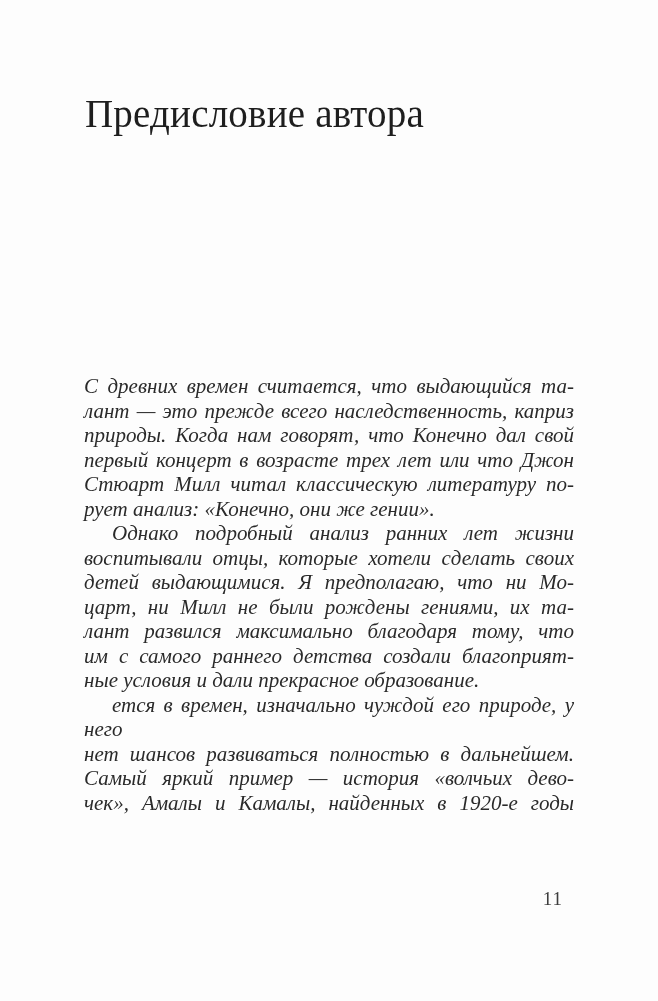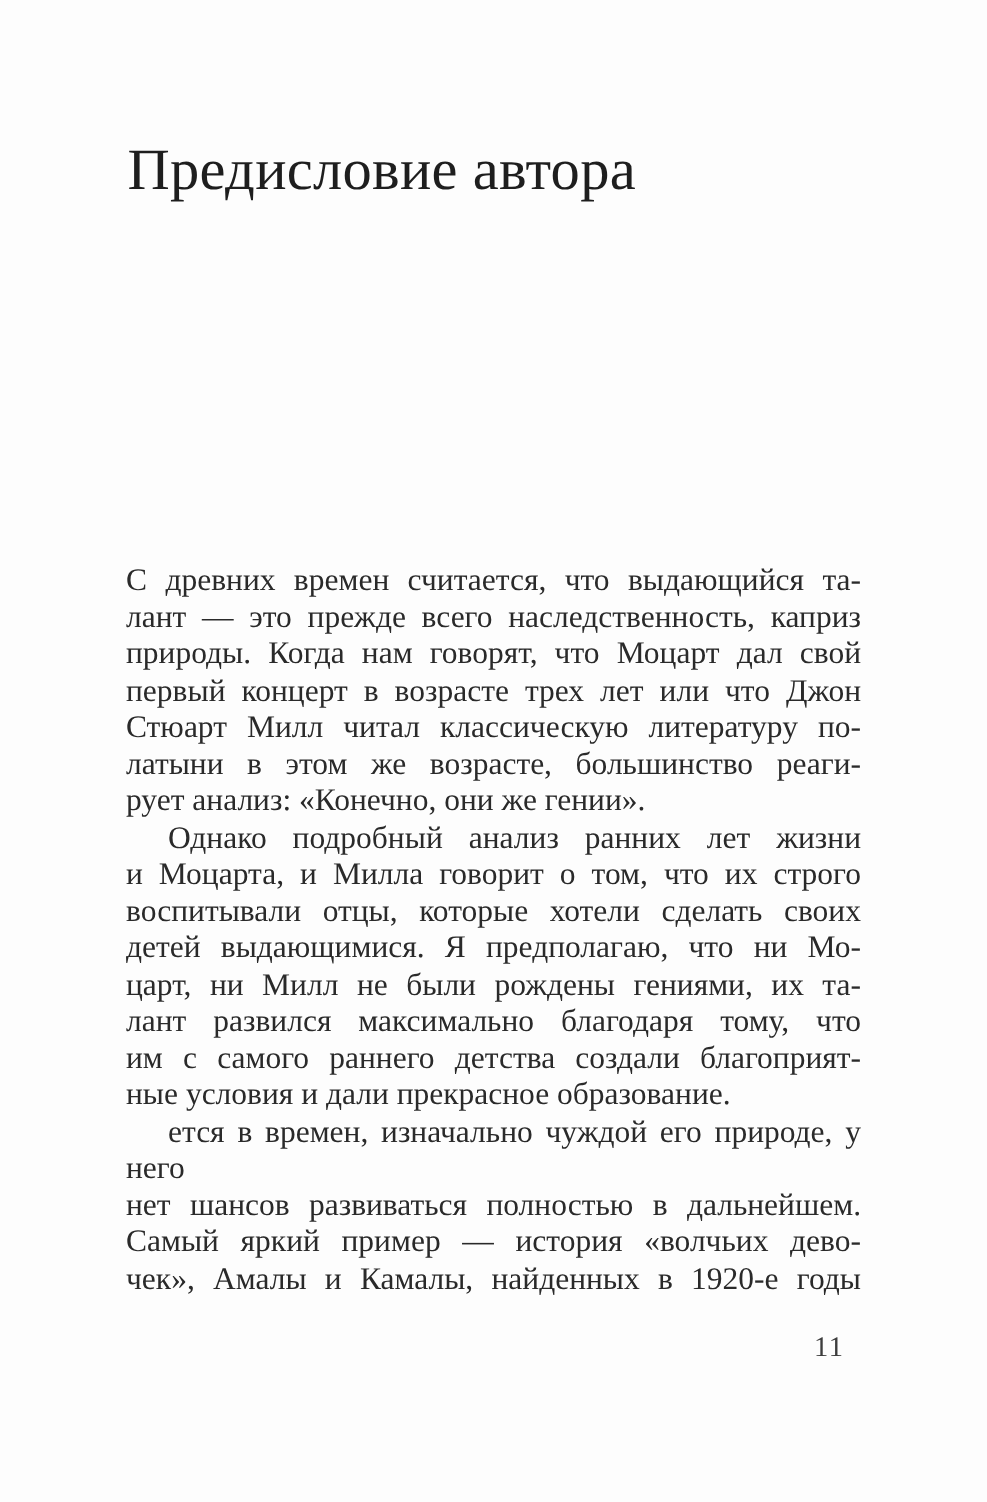--- a/index.html
+++ b/index.html
@@ -27,21 +27,21 @@
 
   .text-block {
     position: absolute;
     left: 84px;
     top: 374px;
     width: 490px;
     font-size: 21px;
     line-height: 24.5px;
     color: var(--body-text, #2a2a2a);
   }
-  .para { margin: 0; }
+  .para { margin: 0; font-style: italic; }
   .para.indented .line:first-child { text-indent: 28px; }
   .line {
     text-align: justify;
     text-align-last: justify;
   }
   .line.last-left { text-align-last: left; }
 
   .page-number {
     position: absolute;
     top: 888px;
@@ -54,29 +54,27 @@
 </head>
 <body>
 
 <div class="book-page">
   <h1 class="chapter-title">Предисловие автора</h1>
 
   <div class="text-block">
       <div class="para">
         <div class="line">С древних времен считается, что выдающийся та-</div>
         <div class="line">лант — это прежде всего наследственность, каприз</div>
-        <div class="line">природы. Когда нам говорят, что Моцарт дал свой</div>
+        <div class="line">природы. Когда нам говорят, что Конечно дал свой</div>
         <div class="line">первый концерт в возрасте трех лет или что Джон</div>
         <div class="line">Стюарт Милл читал классическую литературу по-</div>
-        <div class="line">латыни в этом же возрасте, большинство реаги-</div>
         <div class="line last-left">рует анализ: «Конечно, они же гении».</div>
       </div>
       <div class="para indented">
         <div class="line">Однако подробный анализ ранних лет жизни</div>
-        <div class="line">и Моцарта, и Милла говорит о том, что их строго</div>
         <div class="line">воспитывали отцы, которые хотели сделать своих</div>
         <div class="line">детей выдающимися. Я предполагаю, что ни Мо-</div>
         <div class="line">царт, ни Милл не были рождены гениями, их та-</div>
         <div class="line">лант развился максимально благодаря тому, что</div>
         <div class="line">им с самого раннего детства создали благоприят-</div>
         <div class="line last-left">ные условия и дали прекрасное образование.</div>
       </div>
       <div class="para indented">
         <div class="line">ется в времен, изначально чуждой его природе, у него</div>
         <div class="line">нет шансов развиваться полностью в дальнейшем.</div>

